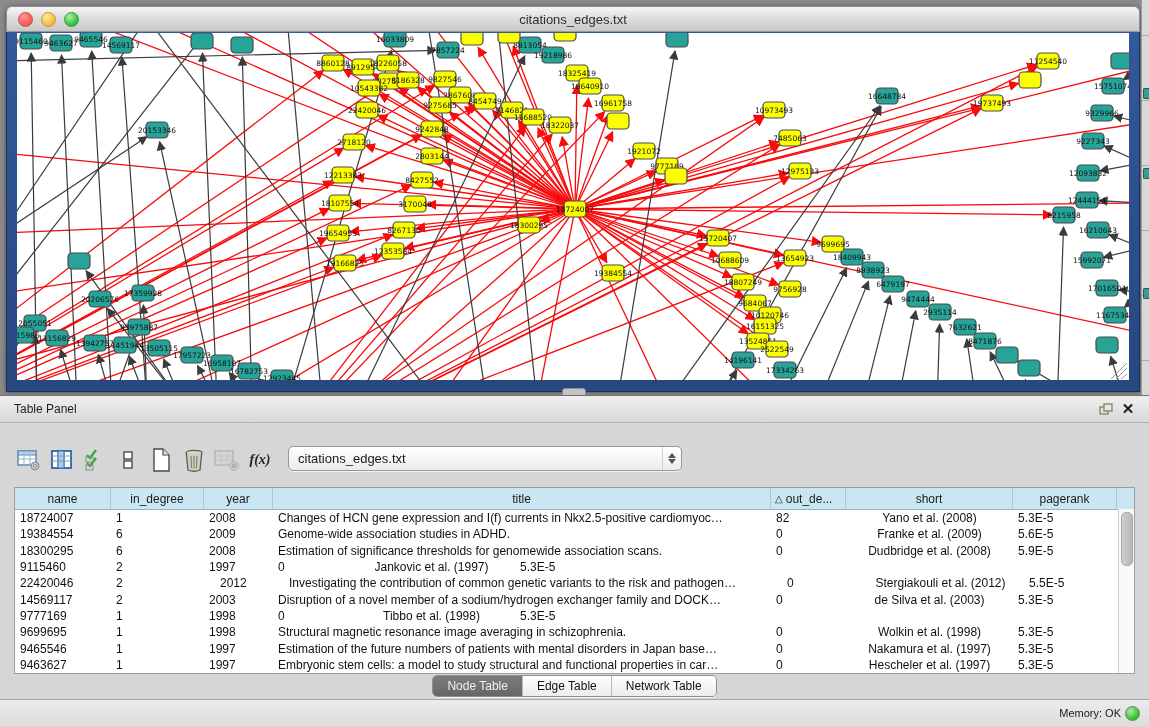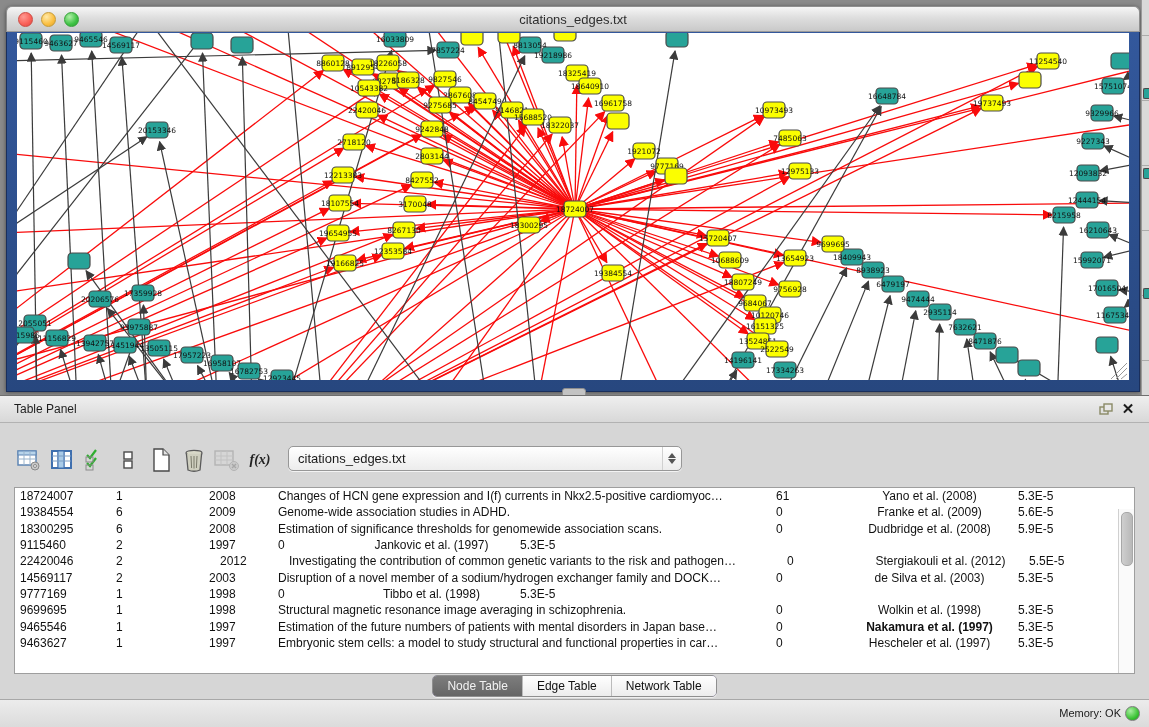--- a/index.html
+++ b/index.html
@@ -770,27 +770,51 @@
 
     <div id="net-select">
       <span class="val">citations_edges.txt</span>
       <span class="arrows">
           <span class="up"></span>
           <span class="dn"></span>
         </span>
     </div>
 
     <div id="grid">
+      <div id="grid-header">
+          <div class="gh-cell" style="width: 96px;">
+            <span>name</span>
+          </div>
+          <div class="gh-cell" style="width: 93px;">
+            <span>in_degree</span>
+          </div>
+          <div class="gh-cell" style="width: 69px;">
+            <span>year</span>
+          </div>
+          <div class="gh-cell" style="width: 498px;">
+            <span>title</span>
+          </div>
+          <div class="gh-cell sorted" style="width: 75px;">
+            <span class="tri">△</span>
+            <span>out_de...</span>
+          </div>
+          <div class="gh-cell" style="width: 167px;">
+            <span>short</span>
+          </div>
+          <div class="gh-cell" style="width: 104px;">
+            <span>pagerank</span>
+          </div>
+        </div>
       <div id="grid-body">
           <div class="g-row">
             <div class="g-cell" style="width: 96px;">18724007</div>
             <div class="g-cell" style="width: 93px;">1</div>
             <div class="g-cell" style="width: 69px;">2008</div>
             <div class="g-cell" style="width: 498px;">Changes of HCN gene expression and I(f) currents in Nkx2.5-positive cardiomyoc…</div>
-            <div class="g-cell" style="width: 75px;">61</div>
+            <div class="g-cell" style="width: 75px;">82</div>
             <div class="g-cell center" style="width: 167px;">Yano et al. (2008)</div>
             <div class="g-cell" style="width: 104px;">5.3E-5</div>
           </div>
           <div class="g-row">
             <div class="g-cell" style="width: 96px;">19384554</div>
             <div class="g-cell" style="width: 93px;">6</div>
             <div class="g-cell" style="width: 69px;">2009</div>
             <div class="g-cell" style="width: 498px;">Genome-wide association studies in ADHD.</div>
             <div class="g-cell" style="width: 75px;">0</div>
             <div class="g-cell center" style="width: 167px;">Franke et al. (2009)</div>
@@ -847,21 +871,21 @@
             <div class="g-cell" style="width: 75px;">0</div>
             <div class="g-cell center" style="width: 167px;">Wolkin et al. (1998)</div>
             <div class="g-cell" style="width: 104px;">5.3E-5</div>
           </div>
           <div class="g-row">
             <div class="g-cell" style="width: 96px;">9465546</div>
             <div class="g-cell" style="width: 93px;">1</div>
             <div class="g-cell" style="width: 69px;">1997</div>
             <div class="g-cell" style="width: 498px;">Estimation of the future numbers of patients with mental disorders in Japan base…</div>
             <div class="g-cell" style="width: 75px;">0</div>
-            <div class="g-cell center" style="width: 167px; font-weight: bold;">Nakamura et al. (1997)</div>
+            <div class="g-cell center" style="width: 167px;">Nakamura et al. (1997)</div>
             <div class="g-cell" style="width: 104px;">5.3E-5</div>
           </div>
           <div class="g-row">
             <div class="g-cell" style="width: 96px;">9463627</div>
             <div class="g-cell" style="width: 93px;">1</div>
             <div class="g-cell" style="width: 69px;">1997</div>
             <div class="g-cell" style="width: 498px;">Embryonic stem cells: a model to study structural and functional properties in car…</div>
             <div class="g-cell" style="width: 75px;">0</div>
             <div class="g-cell center" style="width: 167px;">Hescheler et al. (1997)</div>
             <div class="g-cell" style="width: 104px;">5.3E-5</div>

